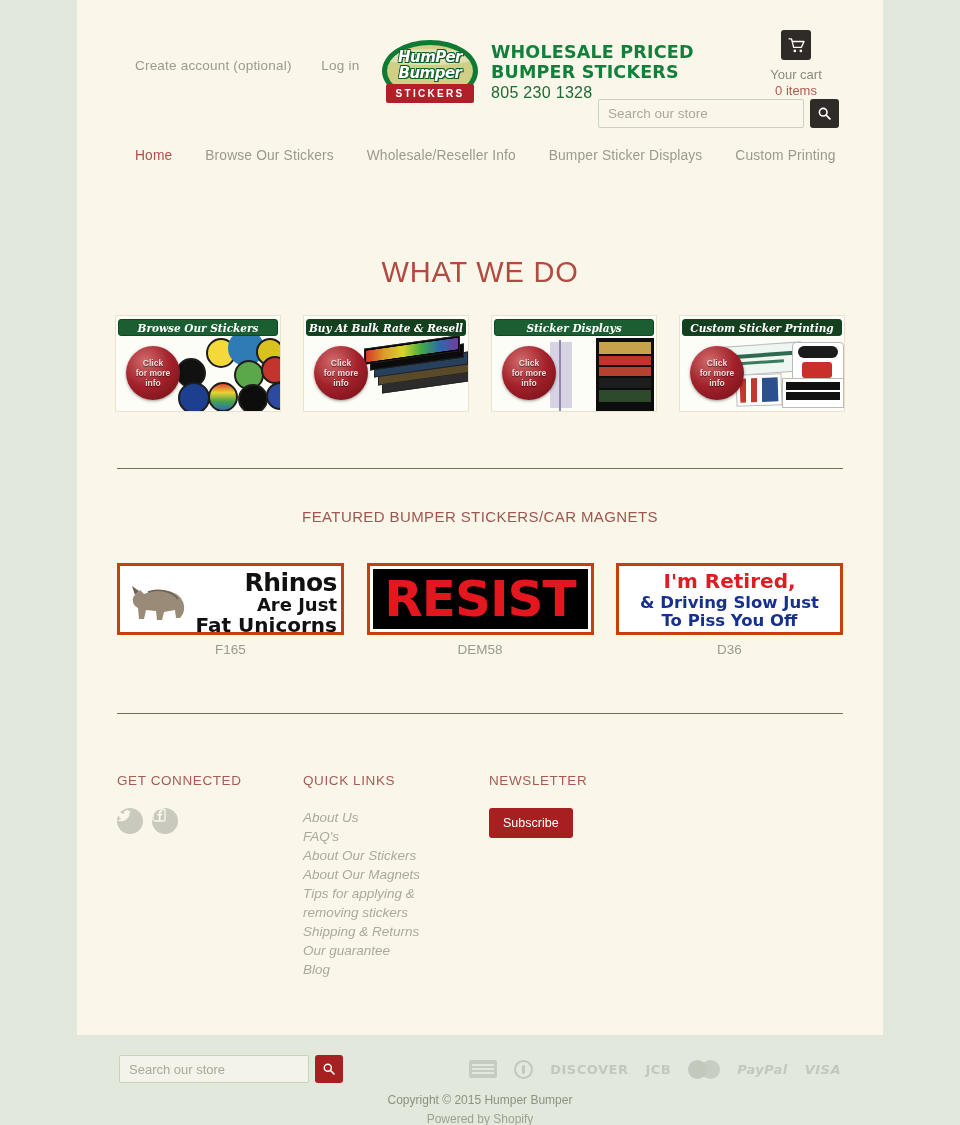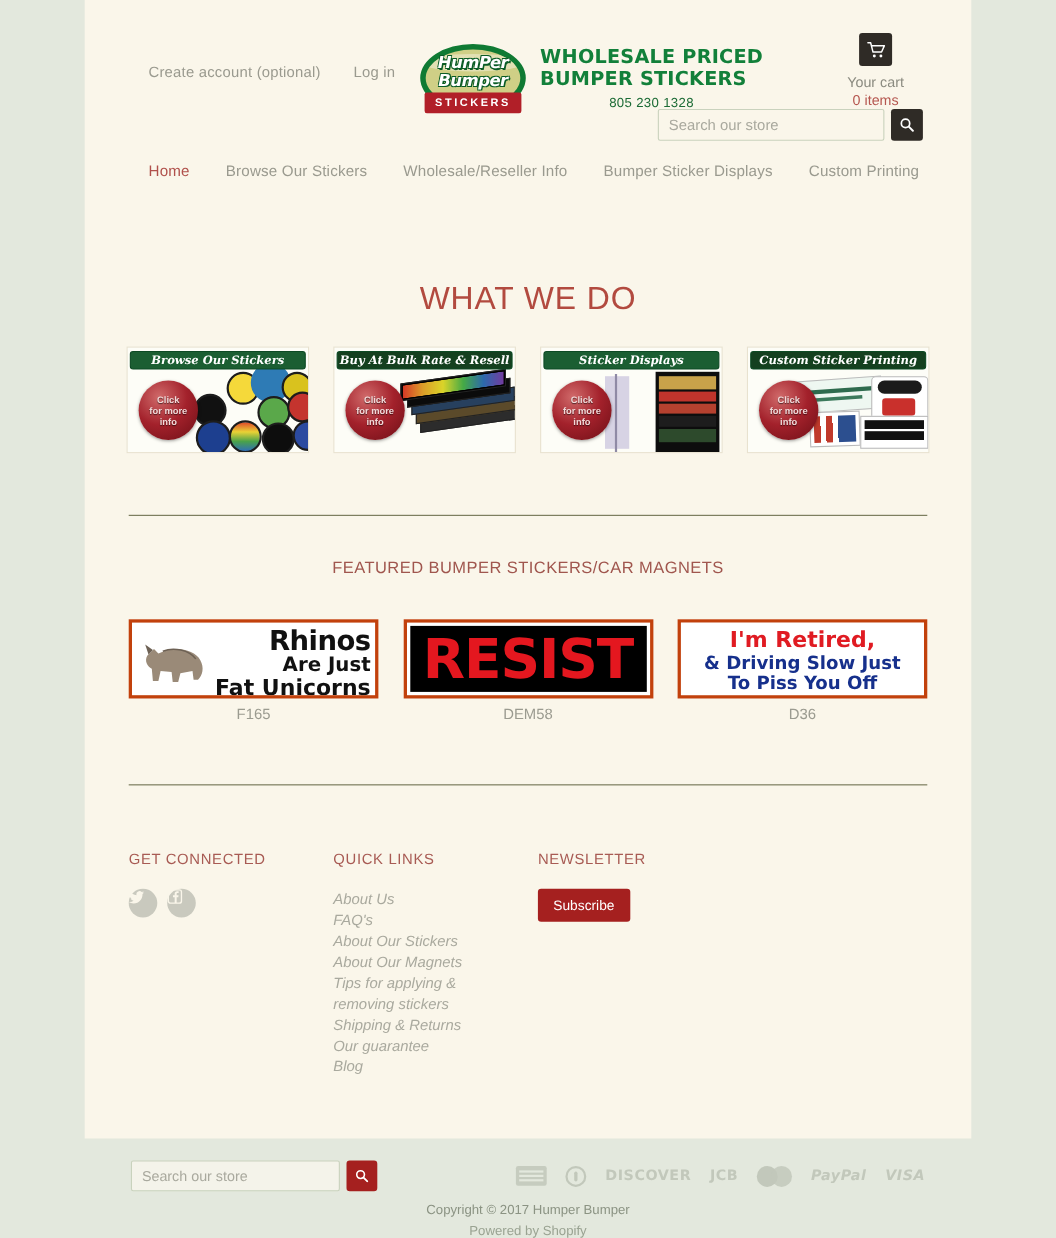--- a/index.html
+++ b/index.html
@@ -111,22 +111,21 @@
   .logo-text .l1, .logo-text .l2 {
     font-family: "DejaVu Sans", sans-serif;
     font-weight: bold;
     font-size: 17.5px;
     color: #12803a;
     letter-spacing: .2px;
     line-height: 20px;
     white-space: nowrap;
   }
   .logo-text .phone {
-    text-align: center;
-    font-size: 12px;
+    font-size: 16px;
     color: #1c6b35;
     line-height: 22px;
     letter-spacing: .3px;
   }
 
   .cart-block {
     position: absolute;
     right: 28px;
     top: 14px;
     text-align: center;
@@ -737,16 +736,16 @@
       <div class="mc">
           <i class="l"></i>
           <i class="r"></i>
         </div>
       <div class="pay italic">PayPal</div>
       <div class="pay italic">VISA</div>
     </div>
   </div>
 
   <div class="copyright">
-    <div>Copyright © 2017 Humper Bumper</div>
+    <div>Copyright © 2015 Humper Bumper</div>
     <a href="#">Powered by Shopify</a>
   </div>
 </div>
 
 </body></html>

